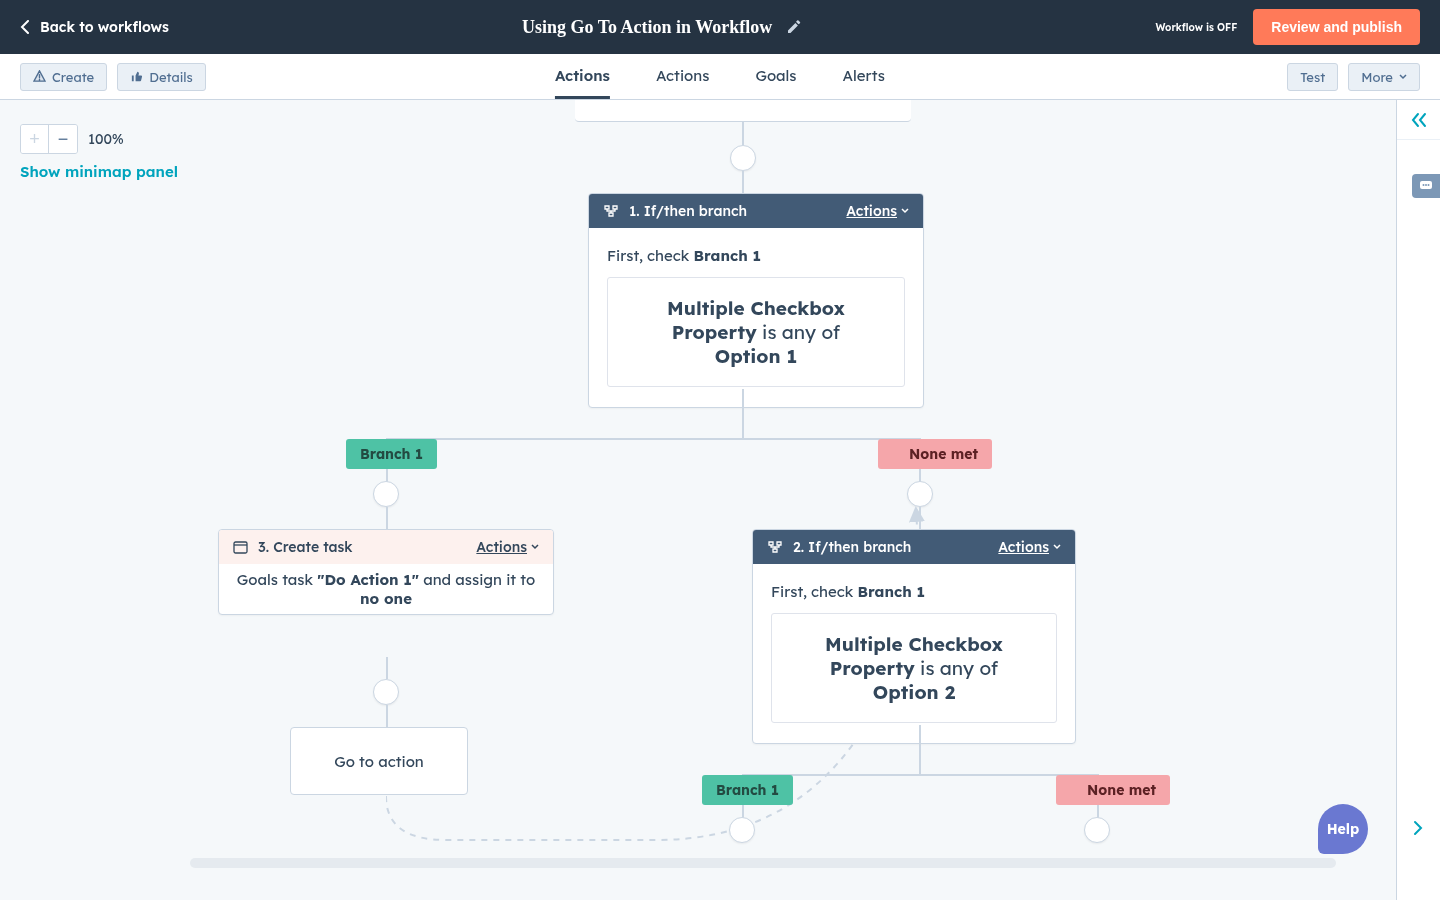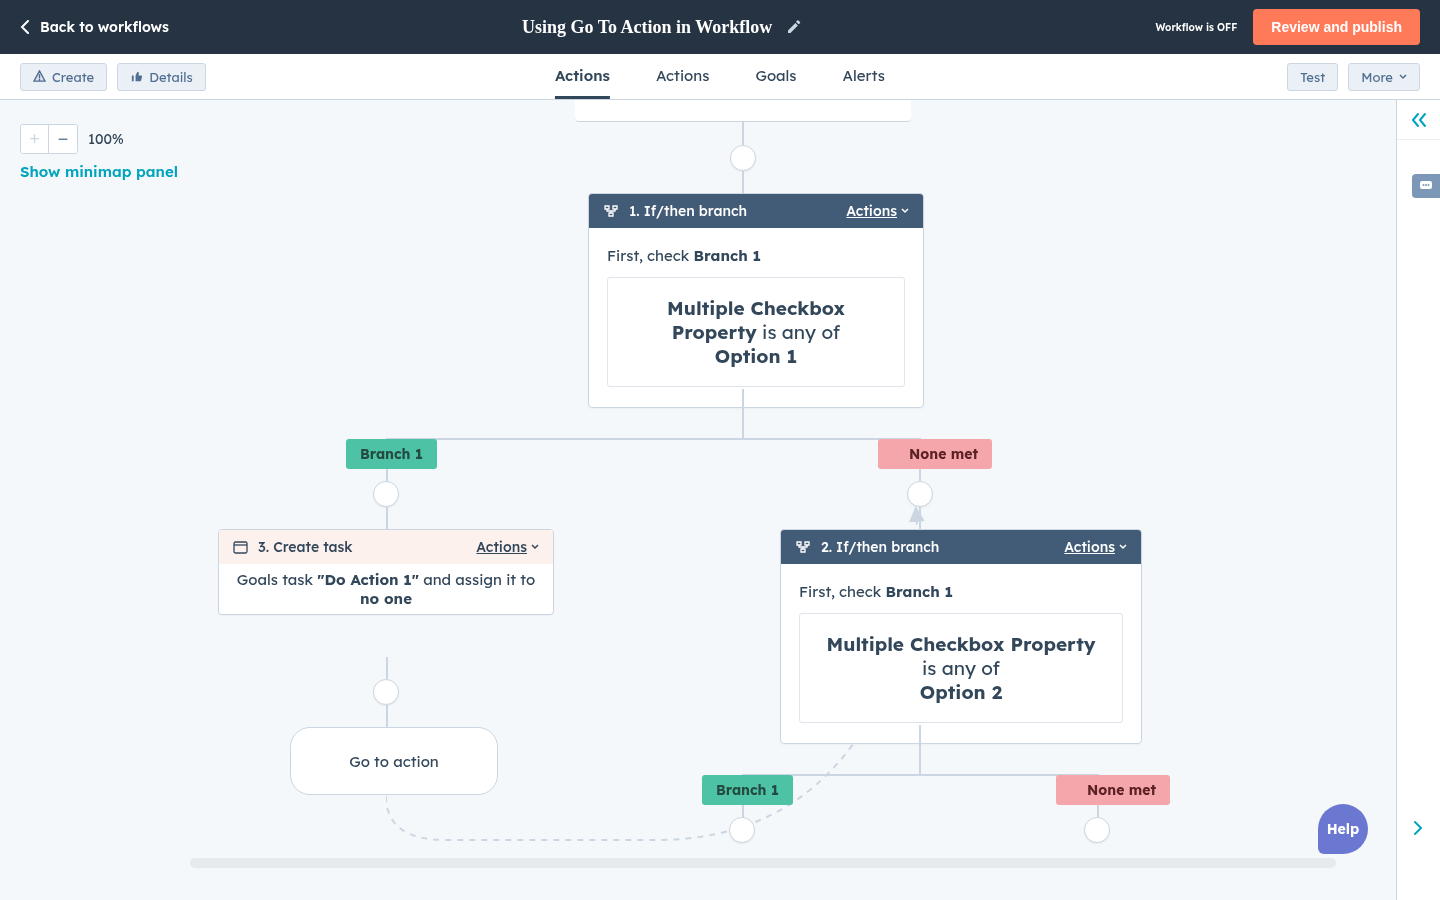--- a/index.html
+++ b/index.html
@@ -311,34 +311,34 @@
       </div>
       <div class="card-body task-text">
         <span>Goals task </span><b>"Do Action 1"</b><span> and assign it to </span><b>no one</b>
       </div>
     </div>
 
     <div class="vline" style="left:386px;top:557px;height:22px;"></div>
     <div class="plus" style="left:373px;top:579px;"></div>
     <div class="vline" style="left:386px;top:605px;height:22px;"></div>
 
-    <div class="goto-card" style="left:290px;top:627px;width:208px;height:68px;border-radius:20px;">
+    <div class="goto-card" style="left:290px;top:627px;width:178px;height:68px;">
       <span>Go to action</span>
     </div>
 
     <svg class="dashed-path" style="left:386px;top:380px;width:550px;height:370px;" viewBox="0 0 550 370">
       <defs>
         <marker id="arr" markerWidth="8" markerHeight="8" refX="6" refY="4" orient="auto">
           <path d="M0 0 L8 4 L0 8 z" fill="#cbd6e2"></path>
         </marker>
       </defs>
       <path d="M 0 316 Q 0 360 60 360 L 270 360 Q 400 360 470 260 Q 540 160 530 30" stroke="#cbd6e2" stroke-width="2" fill="none" stroke-dasharray="6 6" marker-end="url(#arr)"></path>
     </svg>
 
-    <div class="card" style="left:752px;top:429px;width:362px;margin-left:28px;">
+    <div class="card" style="left:752px;top:429px;width:324px;">
       <div class="card-header">
         <div class="h-left">
           <svg width="16" height="14" viewBox="0 0 16 14">
               <path d="M2 2h4v3H2zM10 2h4v3h-4zM6 9h4v3H6zM4 5v2h8V5M8 7v2" stroke="#fff" stroke-width="1.3" fill="none"></path>
             </svg>
           <span>2. If/then branch</span>
         </div>
         <div class="h-right">
           <span>Actions</span>
           <svg width="8" height="8" viewBox="0 0 8 8">

